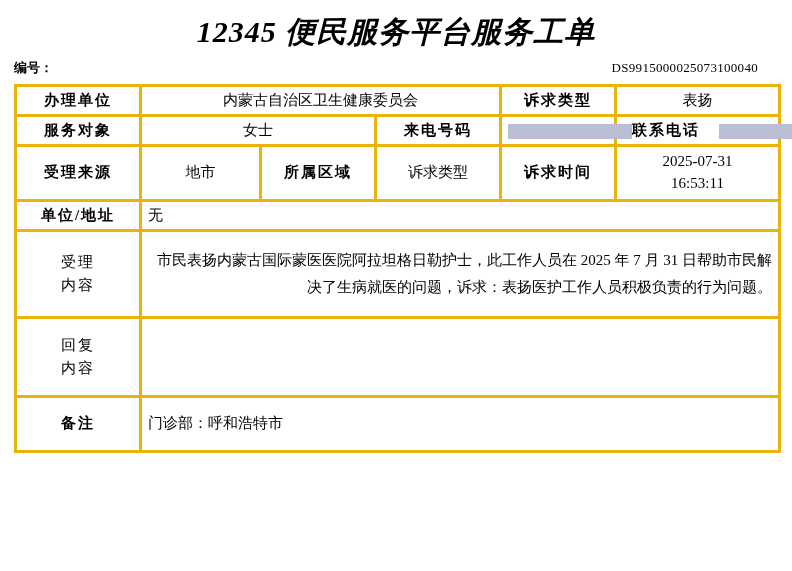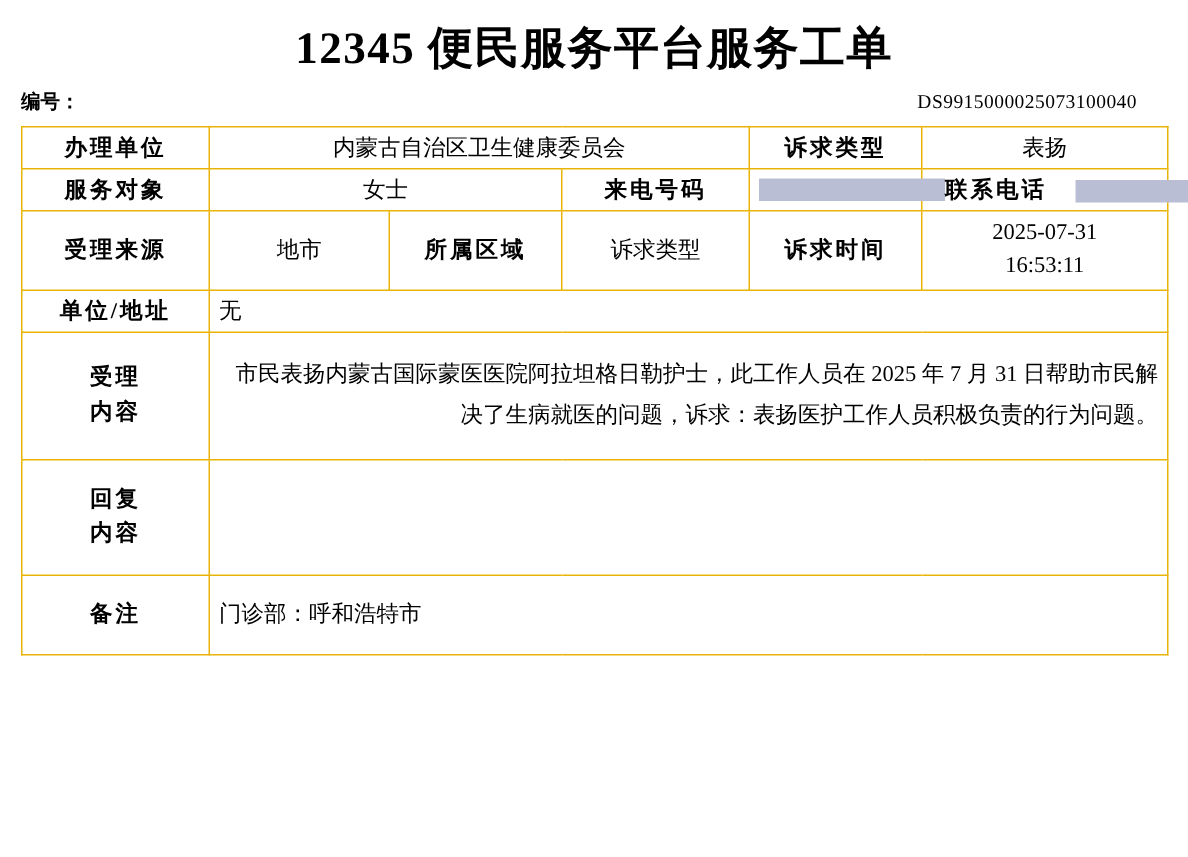--- a/index.html
+++ b/index.html
@@ -21,20 +21,21 @@
     box-sizing: border-box;
     padding: 0 14px;
   }
   .doc-title {
     text-align: center;
     font-size: 30px;
     font-weight: bold;
     letter-spacing: 1px;
     margin: 12px 0 6px 0;
     font-family: "Liberation Serif", "DejaVu Serif", serif;
+    font-style: italic;
   }
   .serial-row {
     display: flex;
     justify-content: space-between;
     align-items: baseline;
     font-size: 13px;
     margin: 0 0 7px 0;
     padding-right: 20px;
   }
   .serial-label {
@@ -44,21 +45,21 @@
   .serial-value {
     font-family: Liberation Serif, serif;
     letter-spacing: 0.3px;
   }
   table.form {
     width: 764px;
     border-collapse: collapse;
     table-layout: fixed;
   }
   table.form td {
-    border: 1px solid #eab308;
+    border: 3px solid #eab308;
     padding: 4px 6px;
     font-size: 15px;
     vertical-align: middle;
   }
   .lbl {
     text-align: center;
     font-weight: bold;
     letter-spacing: 2px;
     white-space: nowrap;
   }
@@ -86,21 +87,21 @@
     vertical-align: top;
   }
   .tall {
     height: 76px;
   }
   .reply-cell {
     height: 68px;
   }
   .label-stack {
     text-align: center;
-    font-weight: bold;
+    font-weight: normal;
     letter-spacing: 2px;
     line-height: 1.5;
     margin-top: 16px;
   }
 </style>
 </head>
 <body>
 
 <div class="page">
 

